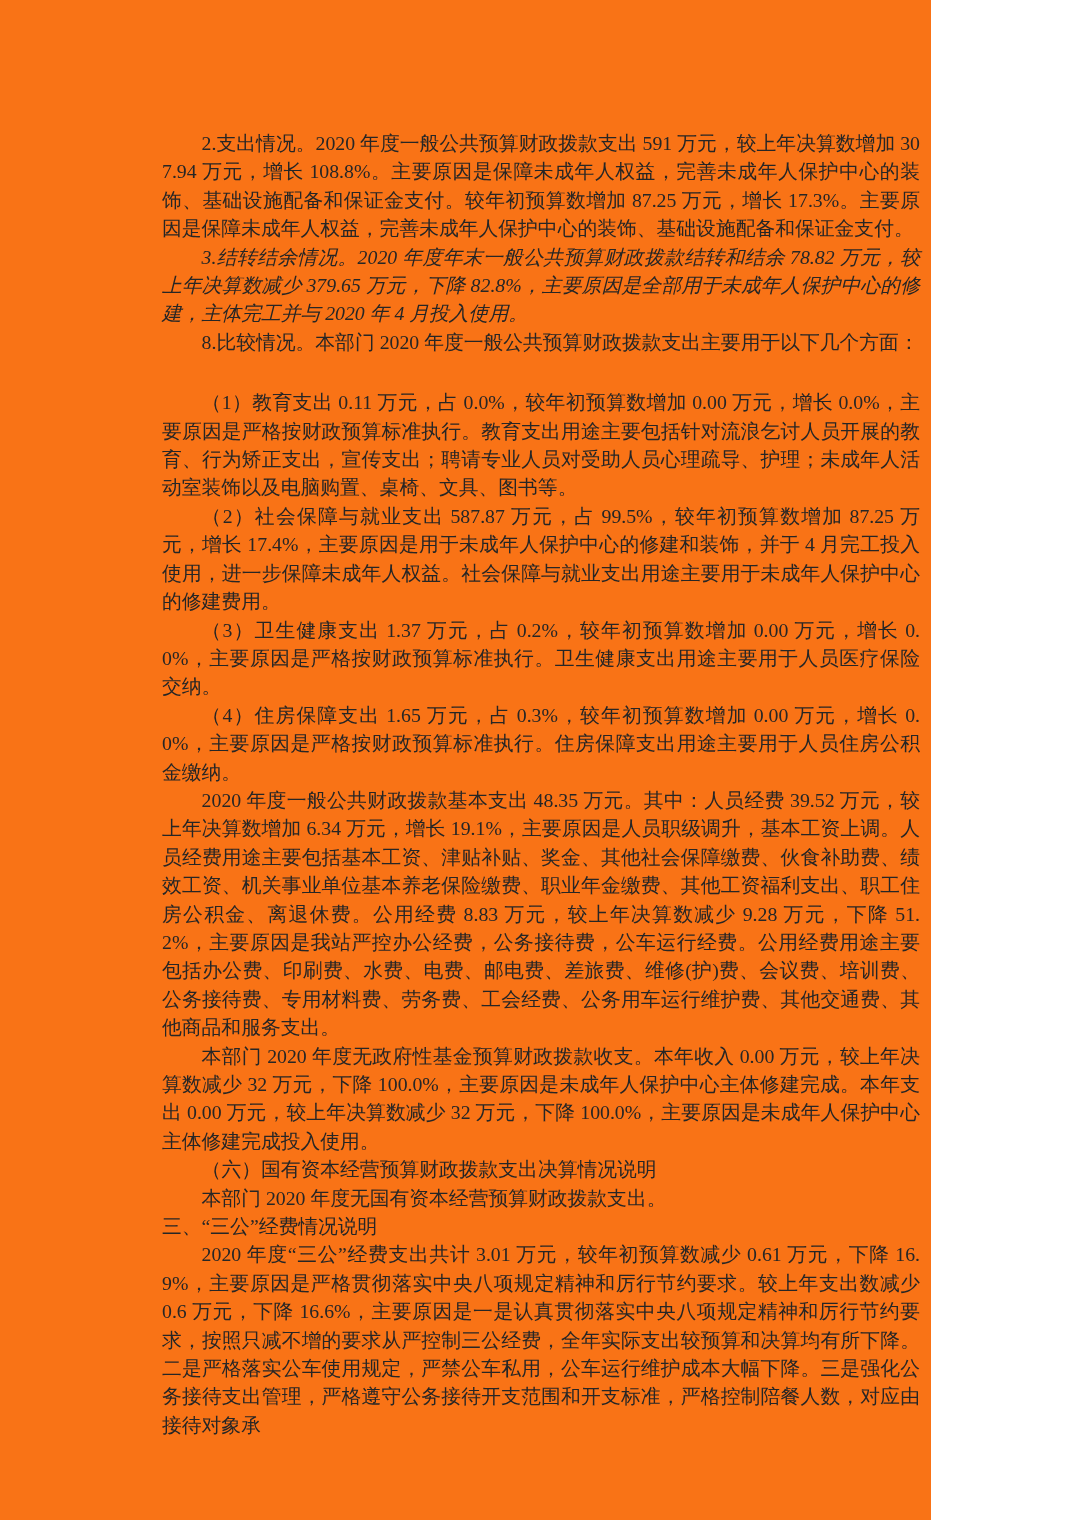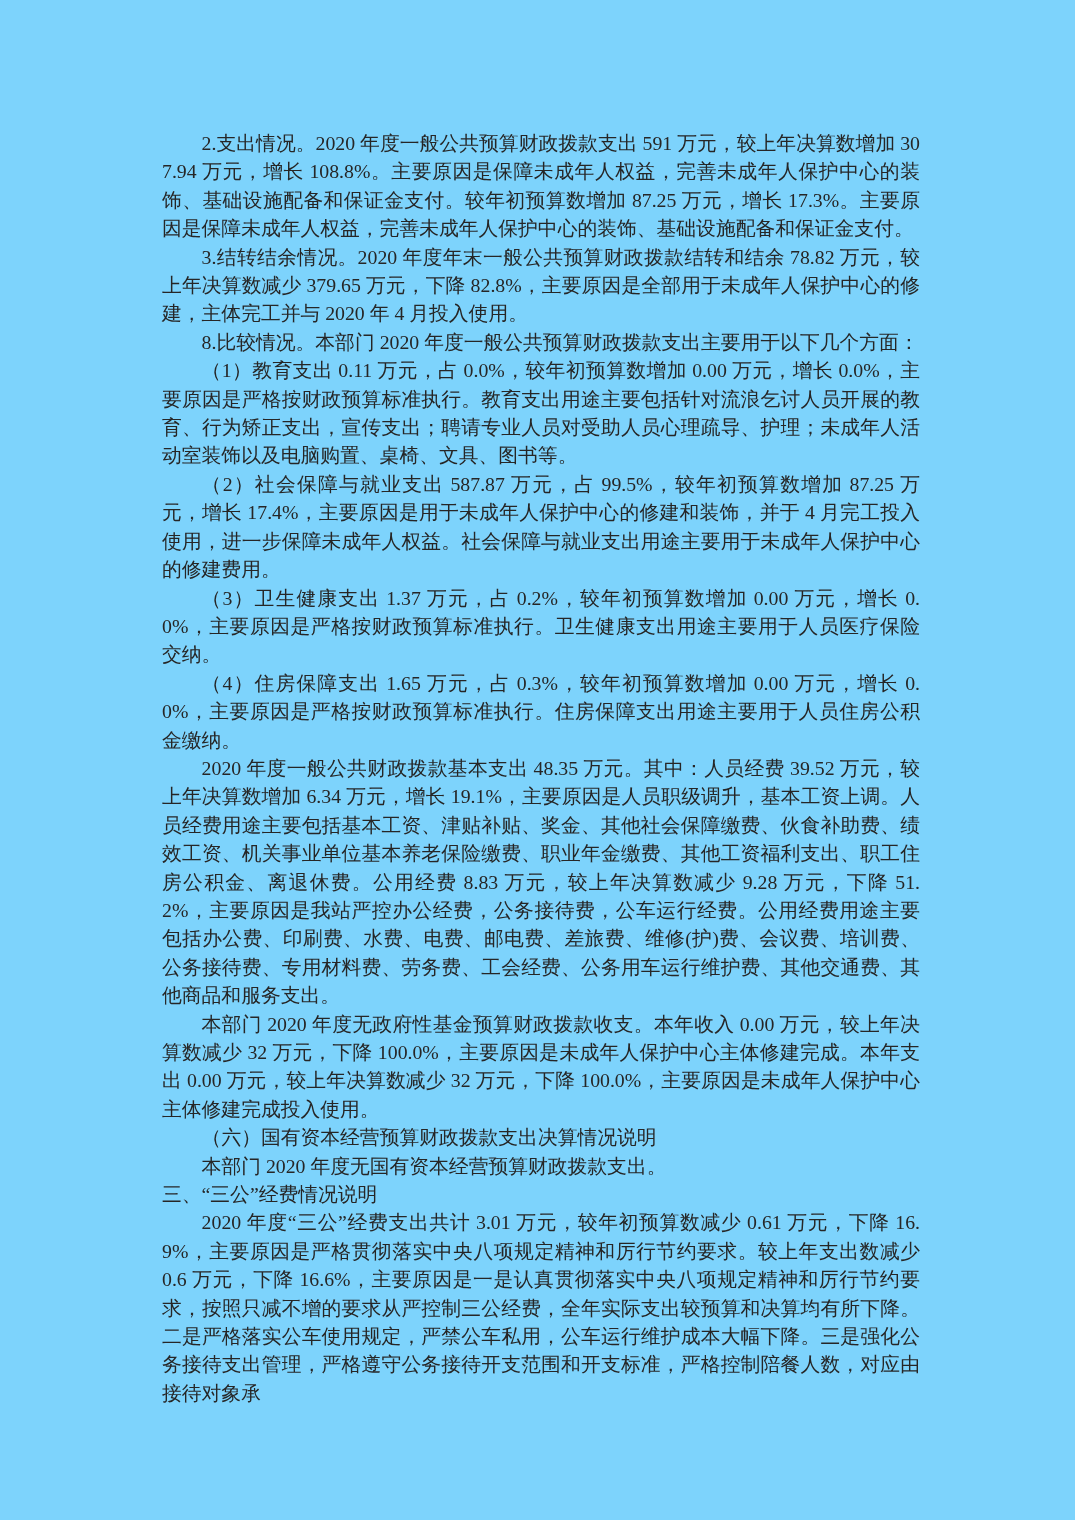--- a/index.html
+++ b/index.html
@@ -7,23 +7,23 @@
     padding: 0;
   }
   body {
     width: 1075px;
     height: 1520px;
     background: #ffffff;
     overflow: hidden;
     position: relative;
   }
   .doc-page {
-    width: 1075px;
+    width: 931px;
     height: 1520px;
-    background: #7dd3fc;
+    background: #f97316;
     box-sizing: border-box;
   }
   .doc-body {
     box-sizing: content-box;
     padding: 129px 155px 60px 162px;
     width: 758px;
   }
   p.para {
     margin: 0;
     padding: 0;
@@ -40,23 +40,23 @@
     text-indent: 2em;
   }
 </style>
 </head>
 <body style="background: rgb(255, 255, 255);">
 
 <div class="doc-page">
   <div class="doc-body">
 
   <p class="para indent" style="color: rgb(38, 38, 38);">2.支出情况。2020 年度一般公共预算财政拨款支出 591 万元，较上年决算数增加 307.94 万元，增长 108.8%。主要原因是保障未成年人权益，完善未成年人保护中心的装饰、基础设施配备和保证金支付。较年初预算数增加 87.25 万元，增长 17.3%。主要原因是保障未成年人权益，完善未成年人保护中心的装饰、基础设施配备和保证金支付。</p>
-      <p class="para indent" style="color: rgb(38, 38, 38);">3.结转结余情况。2020 年度年末一般公共预算财政拨款结转和结余 78.82 万元，较上年决算数减少 379.65 万元，下降 82.8%，主要原因是全部用于未成年人保护中心的修建，主体完工并与 2020 年 4 月投入使用。</p>
+      <p class="para indent" style="color: rgb(38, 38, 38); font-style: italic;">3.结转结余情况。2020 年度年末一般公共预算财政拨款结转和结余 78.82 万元，较上年决算数减少 379.65 万元，下降 82.8%，主要原因是全部用于未成年人保护中心的修建，主体完工并与 2020 年 4 月投入使用。</p>
       <p class="para indent" style="color: rgb(38, 38, 38);">8.比较情况。本部门 2020 年度一般公共预算财政拨款支出主要用于以下几个方面：</p>
-      <p class="para indent" style="color: rgb(38, 38, 38);">（1）教育支出 0.11 万元，占 0.0%，较年初预算数增加 0.00 万元，增长 0.0%，主要原因是严格按财政预算标准执行。教育支出用途主要包括针对流浪乞讨人员开展的教育、行为矫正支出，宣传支出；聘请专业人员对受助人员心理疏导、护理；未成年人活动室装饰以及电脑购置、桌椅、文具、图书等。</p>
+      <p class="para indent" style="color: rgb(38, 38, 38); margin-top: 32px;">（1）教育支出 0.11 万元，占 0.0%，较年初预算数增加 0.00 万元，增长 0.0%，主要原因是严格按财政预算标准执行。教育支出用途主要包括针对流浪乞讨人员开展的教育、行为矫正支出，宣传支出；聘请专业人员对受助人员心理疏导、护理；未成年人活动室装饰以及电脑购置、桌椅、文具、图书等。</p>
       <p class="para indent" style="color: rgb(38, 38, 38);">（2）社会保障与就业支出 587.87 万元，占 99.5%，较年初预算数增加 87.25 万元，增长 17.4%，主要原因是用于未成年人保护中心的修建和装饰，并于 4 月完工投入使用，进一步保障未成年人权益。社会保障与就业支出用途主要用于未成年人保护中心的修建费用。</p>
       <p class="para indent" style="color: rgb(38, 38, 38);">（3）卫生健康支出 1.37 万元，占 0.2%，较年初预算数增加 0.00 万元，增长 0.0%，主要原因是严格按财政预算标准执行。卫生健康支出用途主要用于人员医疗保险交纳。</p>
       <p class="para indent" style="color: rgb(38, 38, 38);">（4）住房保障支出 1.65 万元，占 0.3%，较年初预算数增加 0.00 万元，增长 0.0%，主要原因是严格按财政预算标准执行。住房保障支出用途主要用于人员住房公积金缴纳。</p>
       <p class="para indent" style="color: rgb(38, 38, 38);">2020 年度一般公共财政拨款基本支出 48.35 万元。其中：人员经费 39.52 万元，较上年决算数增加 6.34 万元，增长 19.1%，主要原因是人员职级调升，基本工资上调。人员经费用途主要包括基本工资、津贴补贴、奖金、其他社会保障缴费、伙食补助费、绩效工资、机关事业单位基本养老保险缴费、职业年金缴费、其他工资福利支出、职工住房公积金、离退休费。公用经费 8.83 万元，较上年决算数减少 9.28 万元，下降 51.2%，主要原因是我站严控办公经费，公务接待费，公车运行经费。公用经费用途主要包括办公费、印刷费、水费、电费、邮电费、差旅费、维修(护)费、会议费、培训费、公务接待费、专用材料费、劳务费、工会经费、公务用车运行维护费、其他交通费、其他商品和服务支出。</p>
       <p class="para indent" style="color: rgb(38, 38, 38); font-family: Liberation Serif, serif;">本部门 2020 年度无政府性基金预算财政拨款收支。本年收入 0.00 万元，较上年决算数减少 32 万元，下降 100.0%，主要原因是未成年人保护中心主体修建完成。本年支出 0.00 万元，较上年决算数减少 32 万元，下降 100.0%，主要原因是未成年人保护中心主体修建完成投入使用。</p>
       <p class="para indent" style="color: rgb(38, 38, 38);">（六）国有资本经营预算财政拨款支出决算情况说明</p>
       <p class="para indent" style="color: rgb(38, 38, 38);">本部门 2020 年度无国有资本经营预算财政拨款支出。</p>
       <p class="para" style="color: rgb(38, 38, 38);">三、“三公”经费情况说明</p>
       <p class="para indent" style="color: rgb(38, 38, 38);">2020 年度“三公”经费支出共计 3.01 万元，较年初预算数减少 0.61 万元，下降 16.9%，主要原因是严格贯彻落实中央八项规定精神和厉行节约要求。较上年支出数减少 0.6 万元，下降 16.6%，主要原因是一是认真贯彻落实中央八项规定精神和厉行节约要求，按照只减不增的要求从严控制三公经费，全年实际支出较预算和决算均有所下降。二是严格落实公车使用规定，严禁公车私用，公车运行维护成本大幅下降。三是强化公务接待支出管理，严格遵守公务接待开支范围和开支标准，严格控制陪餐人数，对应由接待对象承</p>
     </div>

